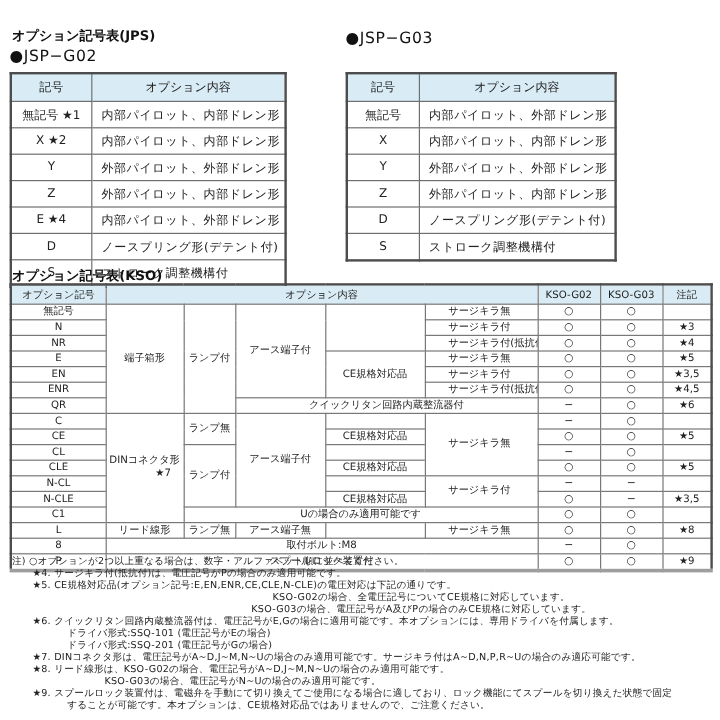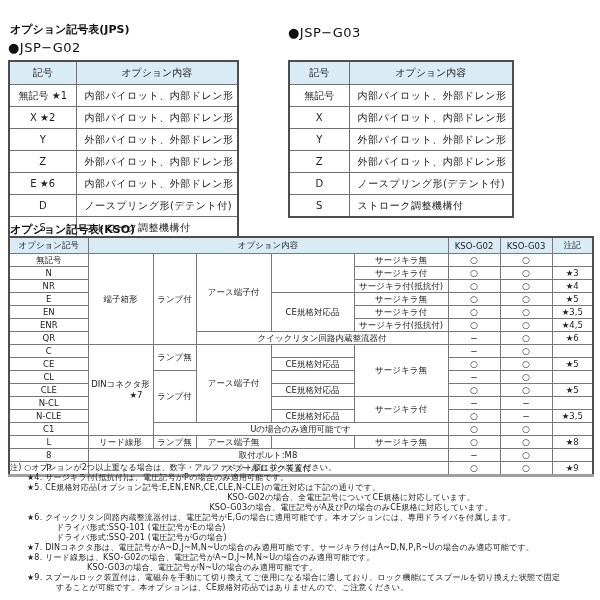--- a/index.html
+++ b/index.html
@@ -18,21 +18,21 @@
   .jsp-table th{background:#d9ecf5;height:20px;text-align:center;}
   .jsp-table td{height:19px;}
   .jsp-table td.code{text-align:center;}
   .jsp-table td.desc{text-align:left;padding-left:8px;letter-spacing:0.5px;}
 
   
   .kso-table{border:2px solid #4d4d4d;border-bottom:3px solid #9e9e9e;}
   .kso-table th,.kso-table td{border:1px solid #787878;font-size:8.5px;font-weight:normal;text-align:center;padding:0;}
   .kso-table th{background:#d9ecf5;height:15px;}
   .kso-table td{height:12px;line-height:11px;}
-  .kso-table td.lft{text-align:center;padding-left:0;}
+  .kso-table td.lft{text-align:left;padding-left:19px;}
   .kso-table .din-line2{display:block;text-align:right;padding-right:10px;}
   .kso-table td.mark{font-size:9px;}
 
   
   .notes{font-size:8px;line-height:10px;color:#222;letter-spacing:0.2px;}
   .notes div{white-space:nowrap;}
   .ind0{padding-left:0;}
   .ind1{padding-left:17px;}
   .ind2{padding-left:46px;}
   .ind3{padding-left:77px;}
@@ -68,21 +68,21 @@
         </tr>
     <tr>
           <td class="code">Y</td>
           <td class="desc">外部パイロット、外部ドレン形</td>
         </tr>
     <tr>
           <td class="code">Z</td>
           <td class="desc">外部パイロット、内部ドレン形</td>
         </tr>
     <tr>
-          <td class="code">E ★6</td>
+          <td class="code">E ★4</td>
           <td class="desc">内部パイロット、外部ドレン形</td>
         </tr>
     <tr>
           <td class="code">D</td>
           <td class="desc">ノースプリング形(デテント付)</td>
         </tr>
     <tr>
           <td class="code">S</td>
           <td class="desc">ストローク調整機構付</td>
         </tr>

